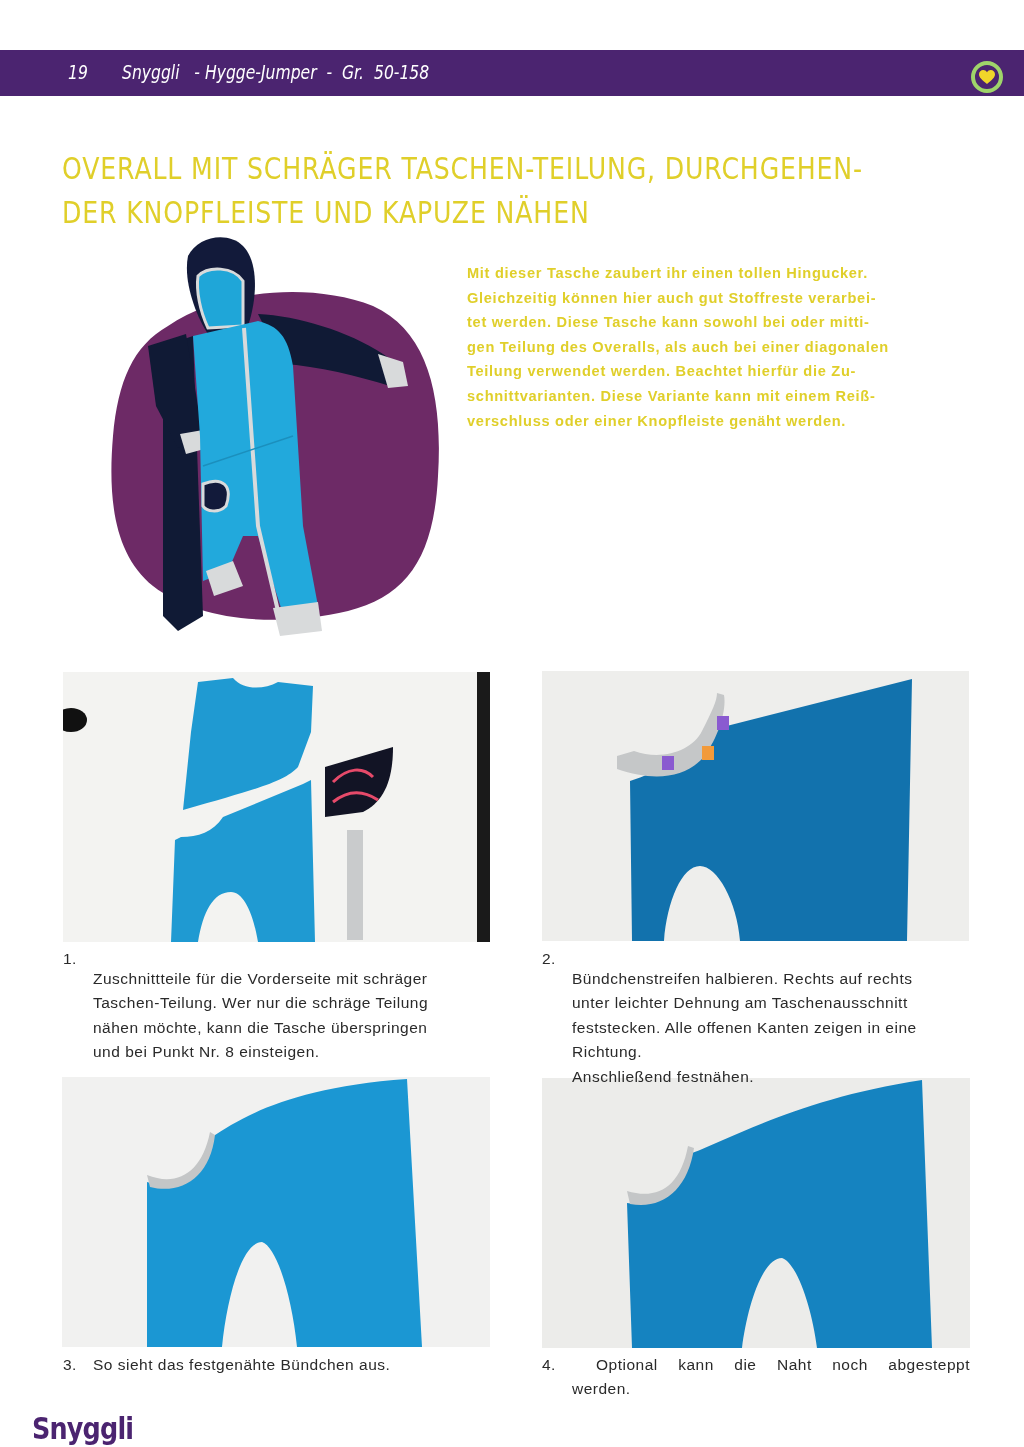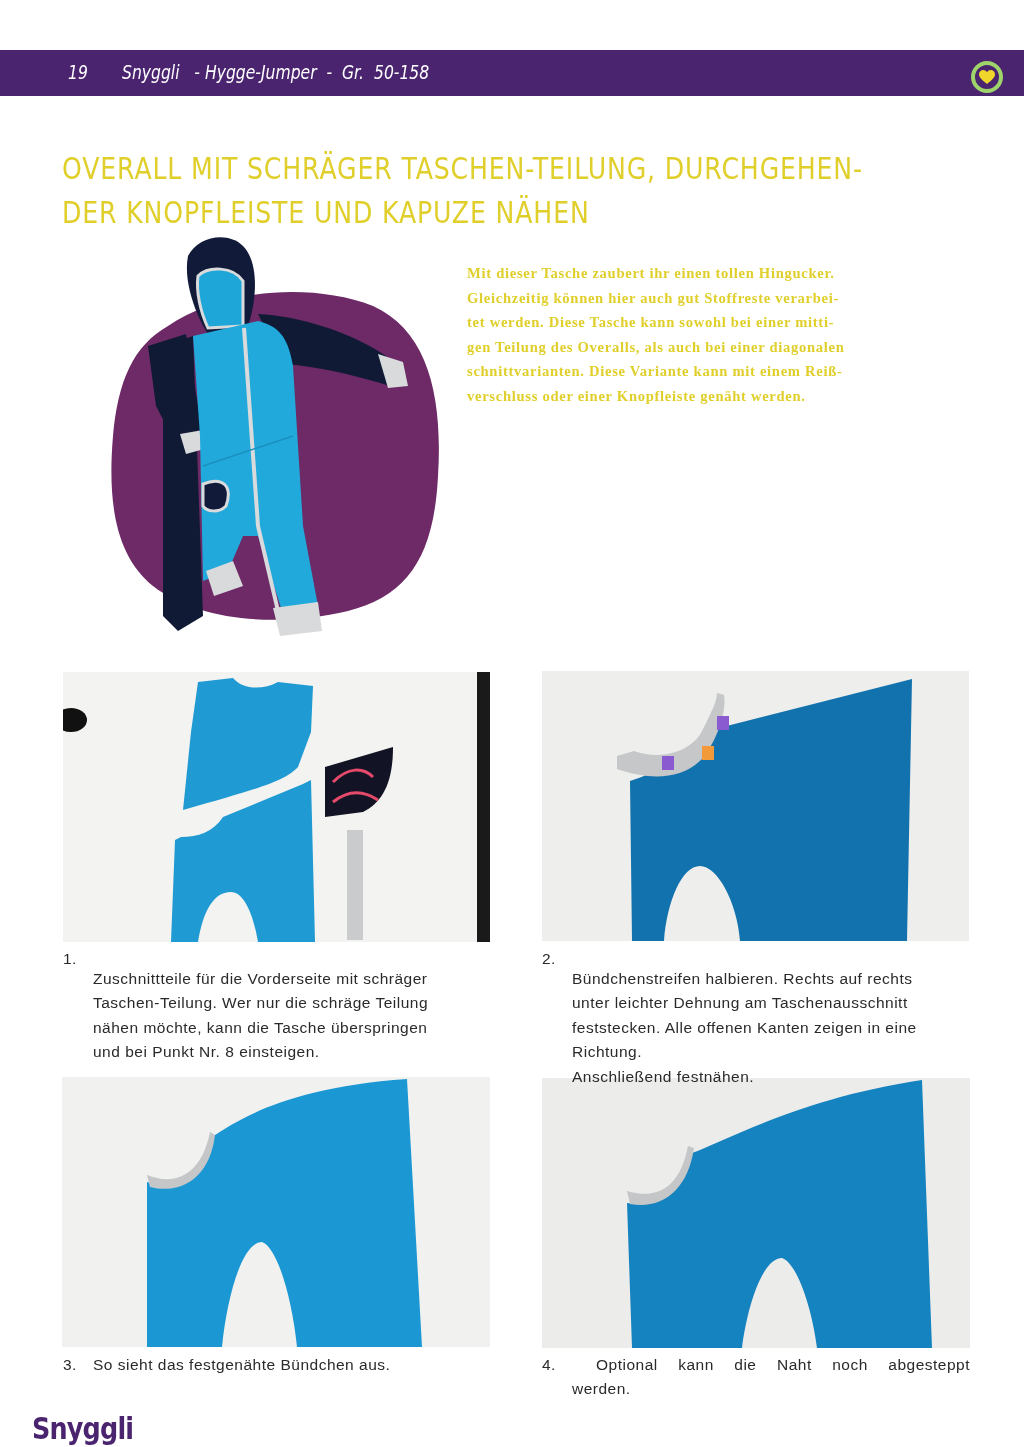--- a/index.html
+++ b/index.html
@@ -27,21 +27,21 @@
 
   .main-title {
     position: absolute; left: 62px; top: 147px; width: 900px;
     color: #e0cf2a; font-family: "DejaVu Sans", sans-serif; font-size: 30px;
     line-height: 44px; letter-spacing: 1px;
     transform: scaleX(0.84); transform-origin: left top; width: 1060px;
   }
 
   .intro-text {
     position: absolute; left: 467px; top: 261px; width: 500px;
-    color: #e0cf2a; font-family: Liberation Serif, serif; font-weight: bold;
+    color: #e0cf2a; font-family: Liberation Sans, sans-serif; font-weight: bold;
     font-size: 14.6px; line-height: 24.6px; letter-spacing: 0.7px;
   }
 
   .hero {
     position: absolute; left: 108px; top: 236px; width: 340px; height: 420px;
   }
   .photo { position: absolute; overflow: hidden; background: #f4f4f2; }
   .photo svg { width: 100%; height: 100%; display: block; }
 
   .caption {
@@ -109,22 +109,23 @@
     <path d="M95 248 C115 240 125 250 118 270 C110 278 98 275 95 270 Z" fill="#121a3a" stroke="#d8dadb" stroke-width="3"></path>
 
     <path d="M165 372 L210 366 L214 395 L172 400 Z" fill="#d8dadb"></path>
     <path d="M98 335 L125 325 L135 350 L106 360 Z" fill="#d8dadb"></path>
   </svg>
 </div>
 
 <div class="intro-text">
   <div>Mit dieser Tasche zaubert ihr einen tollen Hingucker.</div>
   <div>Gleichzeitig können hier auch gut Stoffreste verarbei-</div>
-  <div>tet werden. Diese Tasche kann sowohl bei einer mitti-</div>
+  <div>tet werden. Diese Tasche kann sowohl bei oder mitti-</div>
   <div>gen Teilung des Overalls, als auch bei einer diagonalen</div>
+  <div>Teilung verwendet werden. Beachtet hierfür die Zu-</div>
   <div>schnittvarianten. Diese Variante kann mit einem Reiß-</div>
   <div>verschluss oder einer Knopfleiste genäht werden.</div>
 </div>
 
 <div class="photo" style="left:63px; top:672px; width:427px; height:270px; background:#f2f2f0;">
   <svg viewBox="0 0 427 270" preserveAspectRatio="none">
     <rect x="0" y="0" width="427" height="270" fill="#f3f3f1"></rect>
     <rect x="414" y="0" width="13" height="270" fill="#1a1a1a"></rect>
     <ellipse cx="8" cy="48" rx="16" ry="12" fill="#111"></ellipse>
 

